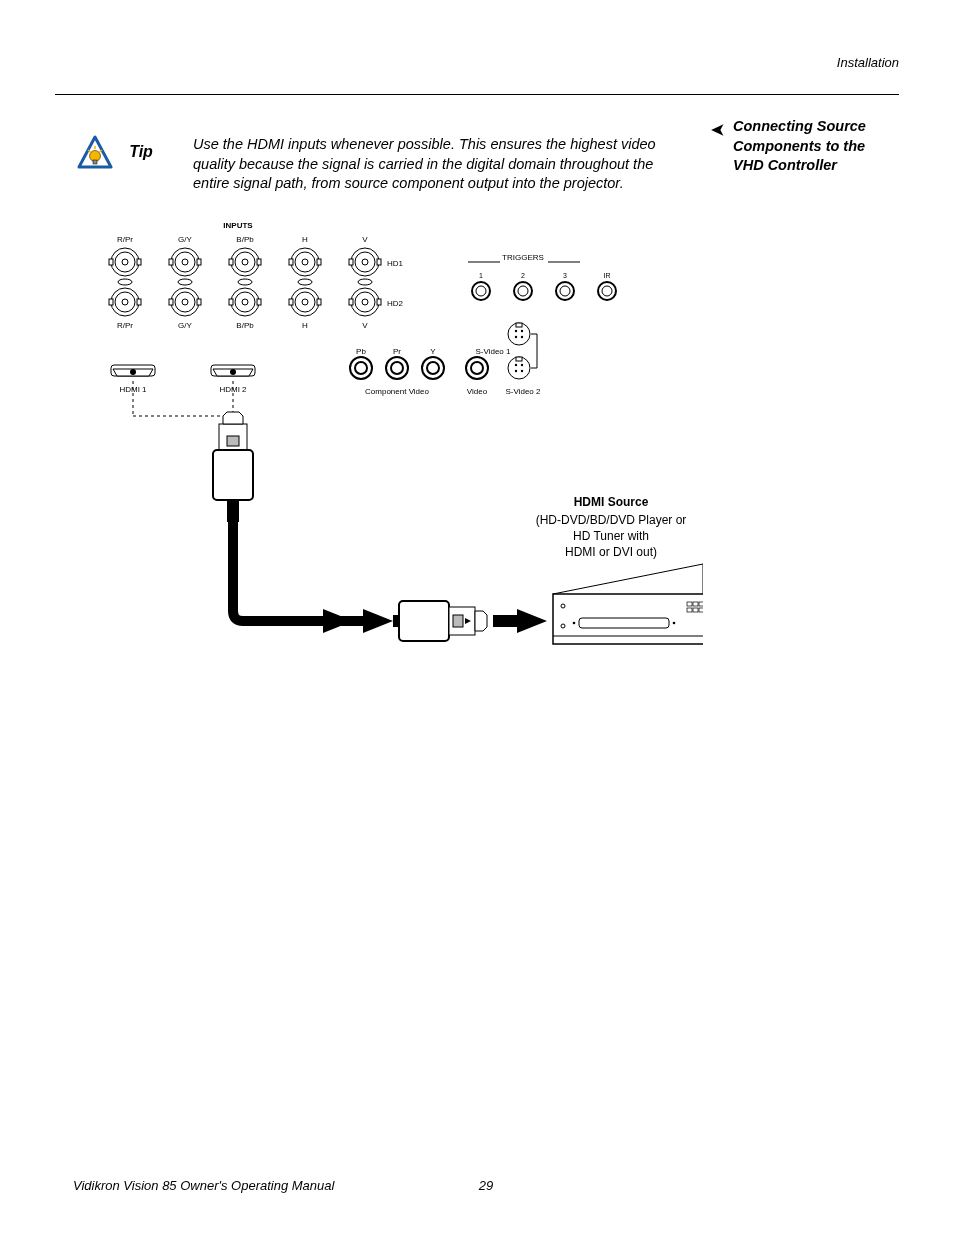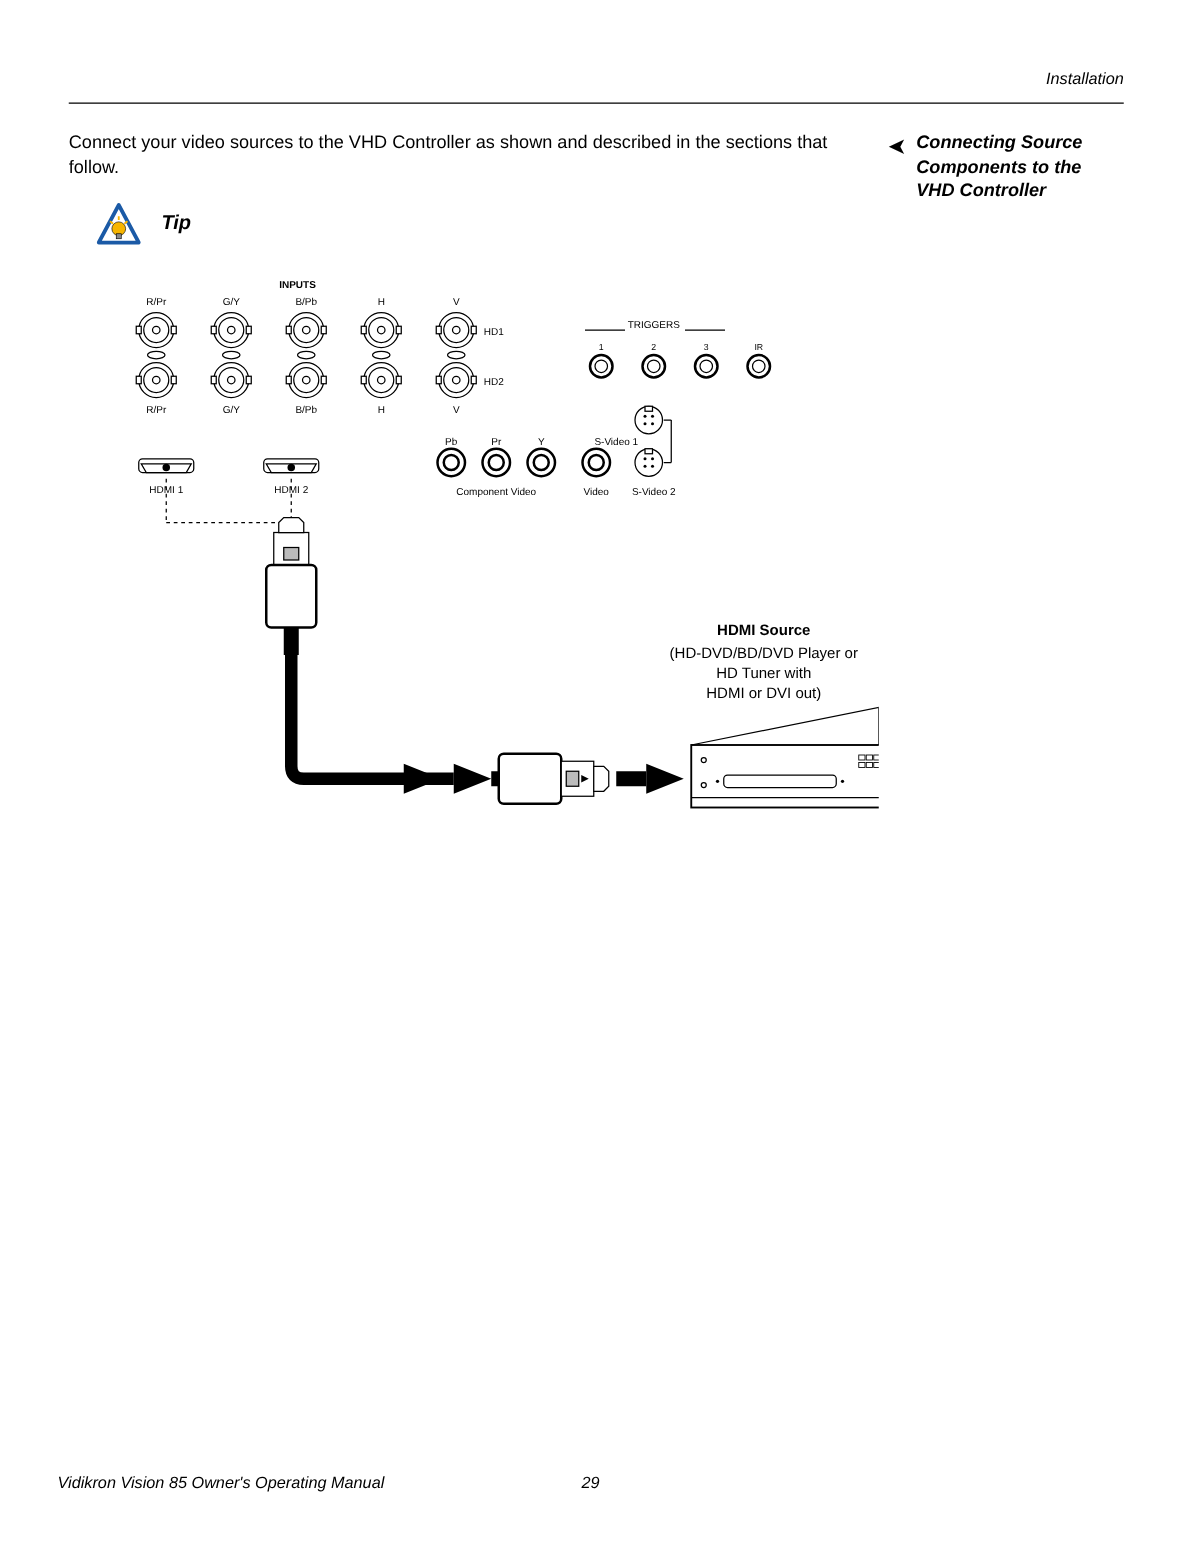--- a/index.html
+++ b/index.html
@@ -9,21 +9,21 @@
     background: #fff;
     font-family: "Myriad Pro", "Segoe UI", Arial, sans-serif;
     color: #000;
     position: relative;
     padding: 55px 55px 0 55px;
   }
   .header-area {
     text-align: right;
     font-style: italic;
     font-size: 13px;
-    margin-bottom: 12px;
+    margin-bottom: 24px;
   }
   .rule {
     border: none;
     border-top: 1px solid #000;
     margin-bottom: 22px;
   }
   .content-row { display: flex; gap: 20px; }
   .main-col { flex: 0 0 620px; }
   .side-col { flex: 1; padding-left: 10px; }
   .intro { font-size: 14.5px; line-height: 1.35; margin-bottom: 16px; }
@@ -74,21 +74,21 @@
   }
   .fig-caption {
     font-size: 14.5px;
     font-weight: 700;
     margin-top: 16px;
   }
 
   .footer {
     position: absolute;
     bottom: 42px;
-    left: 46px;
+    left: 73px;
     right: 55px;
     display: flex;
     font-size: 13px;
     font-style: italic;
   }
   .footer-title { flex: 1; }
   .footer-page { position: absolute; left: 50%; transform: translateX(-50%); }
 
   
   .dlabel { font-family: Arial, sans-serif; font-size: 8px; fill: #000; text-anchor: middle; }
@@ -98,34 +98,34 @@
   .srclabel-b { font-family: Arial, sans-serif; font-weight: 700; font-size: 12px; fill: #000; text-anchor: middle; }
 </style>
 </head>
 <body>
 
 <div class="header-area">Installation</div>
 <hr class="rule">
 
 <div class="content-row">
   <div class="main-col">
-    <p class="intro">Connect your video sources to the VHD Controller as shown and described in the sections that follow.</p>
 
     <div class="tip-row">
       <div class="tip-icon-wrap">
         <svg width="36" height="34" viewBox="0 0 36 34">
           <polygon points="18,2 34,32 2,32" fill="none" stroke="#1b5aa6" stroke-width="3" stroke-linejoin="round"></polygon>
           <circle cx="18" cy="21" r="5.5" fill="#f7b500" stroke="#000" stroke-width="0.5"></circle>
           <rect x="16" y="25" width="4" height="4" fill="#888" stroke="#000" stroke-width="0.5"></rect>
           <line x1="18" y1="11" x2="18" y2="14" stroke="#f7b500" stroke-width="1.5"></line>
           <line x1="11" y1="15" x2="13.5" y2="17" stroke="#f7b500" stroke-width="1.5"></line>
           <line x1="25" y1="15" x2="22.5" y2="17" stroke="#f7b500" stroke-width="1.5"></line>
         </svg>
         <span class="tip-label">Tip</span>
       </div>
+      <p class="tip-text">Use the HDMI inputs whenever possible. This ensures the highest video quality because the signal is carried in the digital domain throughout the entire signal path, from source component output into the projector.</p>
     </div>
 
     <div class="diagram-wrap">
       <svg width="640" height="480" viewBox="0 0 640 480">
 
         <text class="dlabel-b" x="175" y="12">INPUTS</text>
 
         <text class="dlabel" x="62" y="26">R/Pr</text>
         <text class="dlabel" x="122" y="26">G/Y</text>
         <text class="dlabel" x="182" y="26">B/Pb</text>

